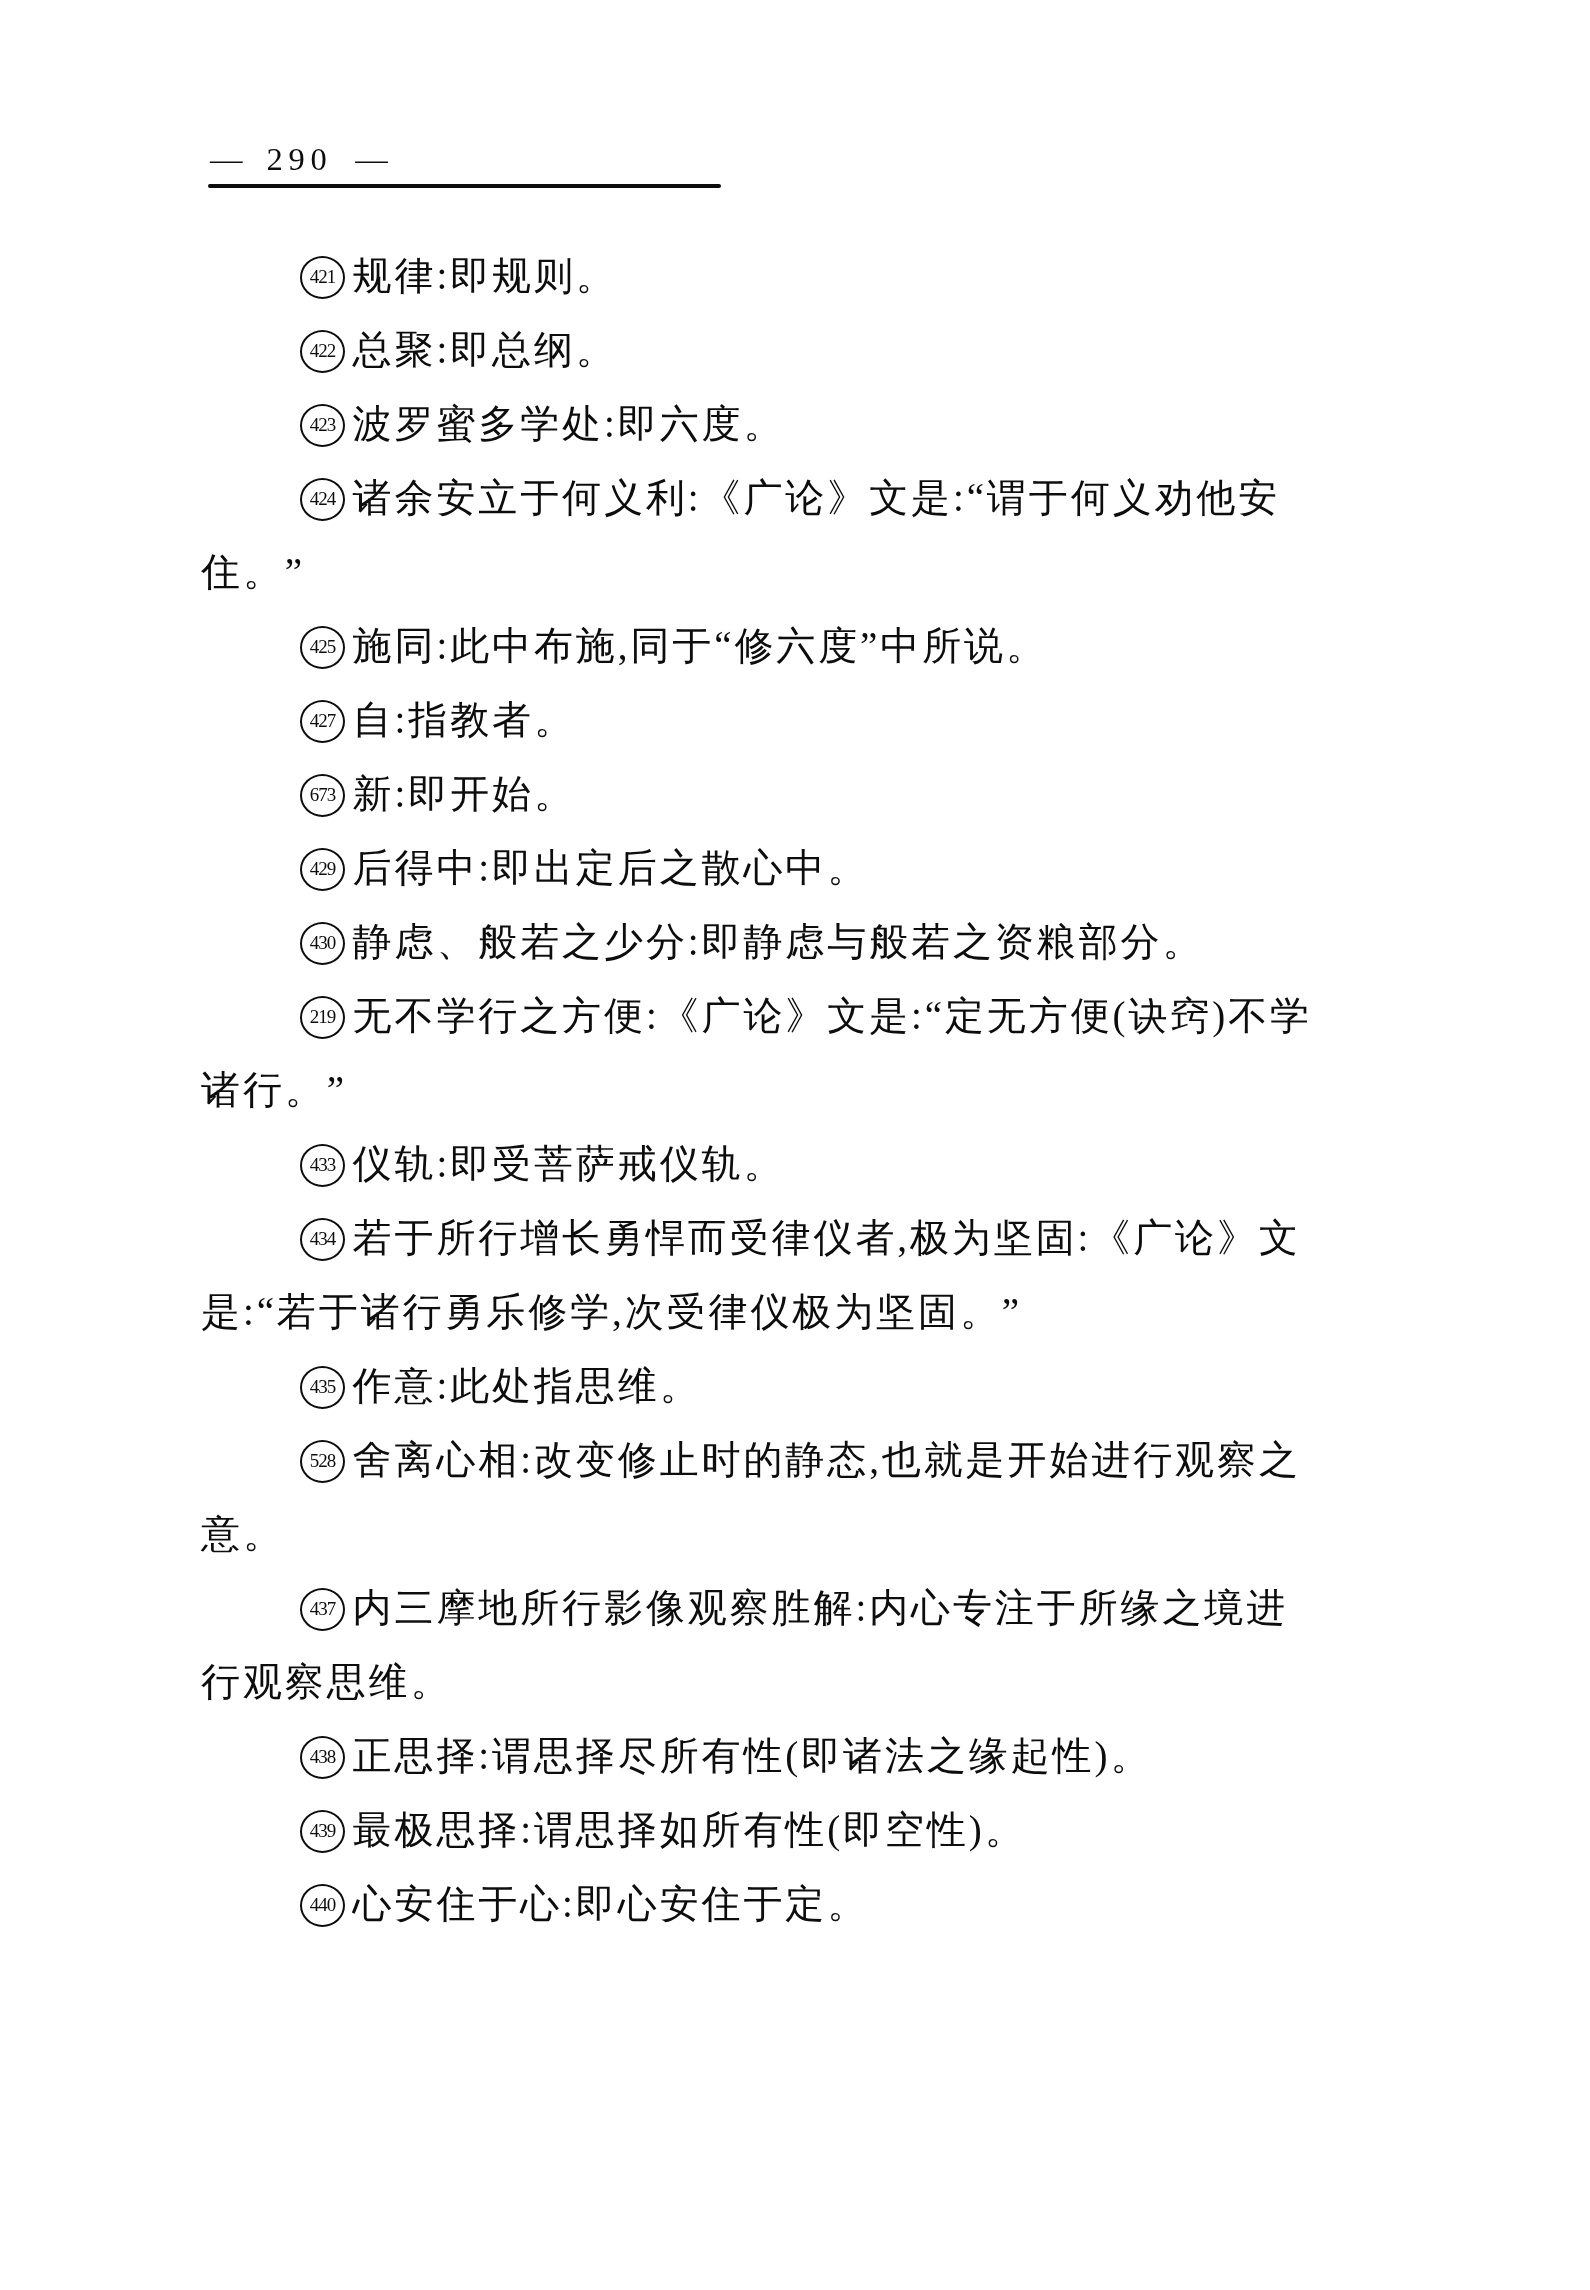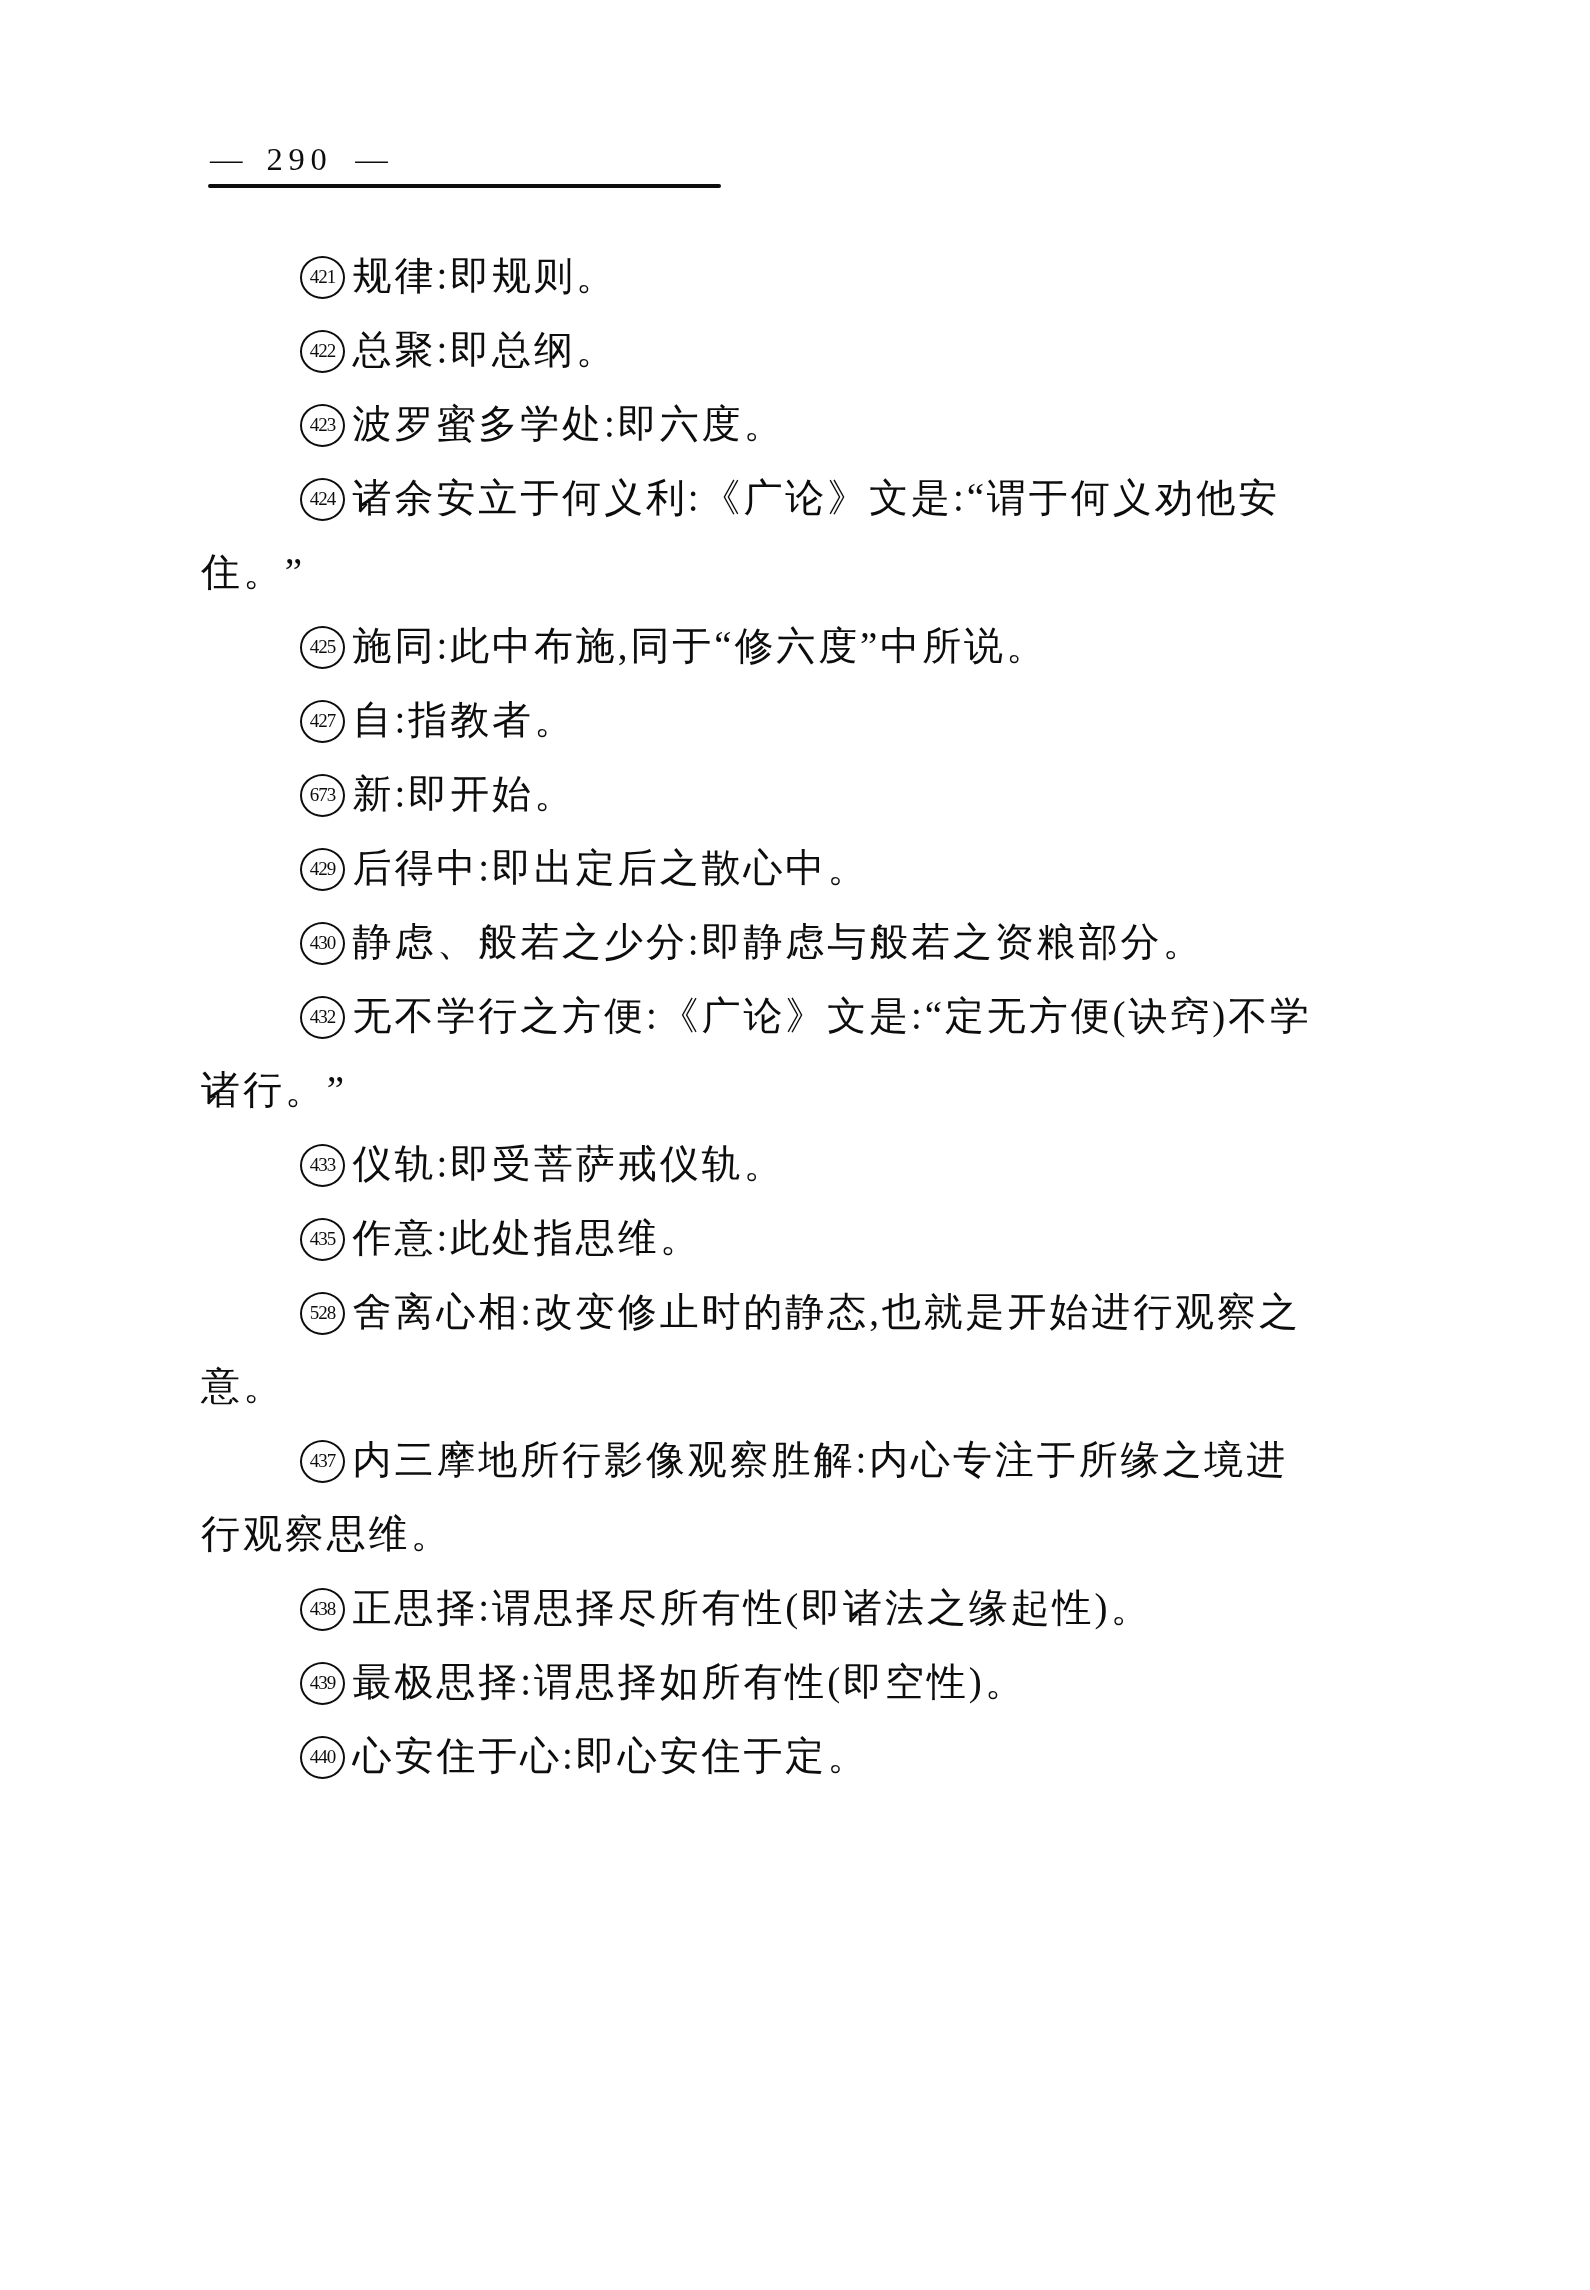--- a/index.html
+++ b/index.html
@@ -90,23 +90,25 @@
     <p class="note"><span class="num">421</span><span class="note-text">规律:即规则。</span></p>
     <p class="note"><span class="num">422</span><span class="note-text">总聚:即总纲。</span></p>
     <p class="note"><span class="num">423</span><span class="note-text">波罗蜜多学处:即六度。</span></p>
     <p class="note"><span class="num">424</span><span class="note-text">诸余安立于何义利:《广论》文是:“谓于何义劝他安
 住。”</span></p>
     <p class="note"><span class="num">425</span><span class="note-text">施同:此中布施,同于“修六度”中所说。</span></p>
     <p class="note"><span class="num">427</span><span class="note-text">自:指教者。</span></p>
     <p class="note"><span class="num">673</span><span class="note-text">新:即开始。</span></p>
     <p class="note"><span class="num">429</span><span class="note-text">后得中:即出定后之散心中。</span></p>
     <p class="note"><span class="num">430</span><span class="note-text">静虑、般若之少分:即静虑与般若之资粮部分。</span></p>
-    <p class="note"><span class="num">432</span><span class="note-text">无不学行之方便:《广论》文是:“定无方便(诀窍)不学
+    <p class="note"><span class="num">219</span><span class="note-text">无不学行之方便:《广论》文是:“定无方便(诀窍)不学
 诸行。”</span></p>
     <p class="note"><span class="num">433</span><span class="note-text">仪轨:即受菩萨戒仪轨。</span></p>
+    <p class="note"><span class="num">434</span><span class="note-text">若于所行增长勇悍而受律仪者,极为坚固:《广论》文
+是:“若于诸行勇乐修学,次受律仪极为坚固。”</span></p>
     <p class="note"><span class="num">435</span><span class="note-text">作意:此处指思维。</span></p>
     <p class="note"><span class="num">528</span><span class="note-text">舍离心相:改变修止时的静态,也就是开始进行观察之
 意。</span></p>
     <p class="note"><span class="num">437</span><span class="note-text">内三摩地所行影像观察胜解:内心专注于所缘之境进
 行观察思维。</span></p>
     <p class="note"><span class="num">438</span><span class="note-text">正思择:谓思择尽所有性(即诸法之缘起性)。</span></p>
     <p class="note"><span class="num">439</span><span class="note-text">最极思择:谓思择如所有性(即空性)。</span></p>
     <p class="note"><span class="num">440</span><span class="note-text">心安住于心:即心安住于定。</span></p>
   </div>
 

